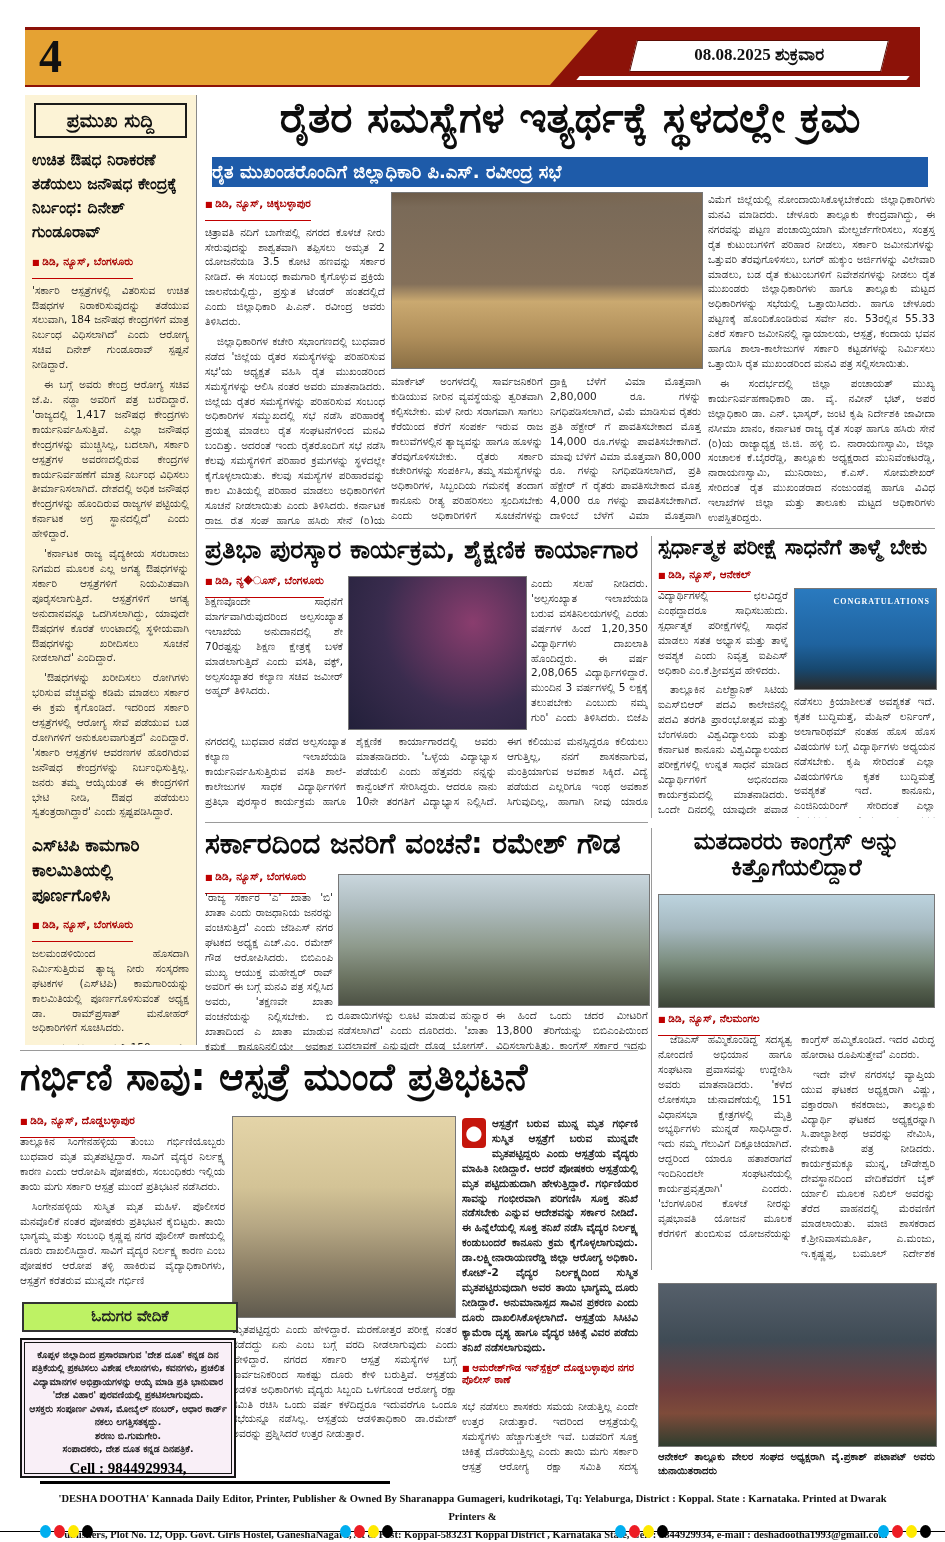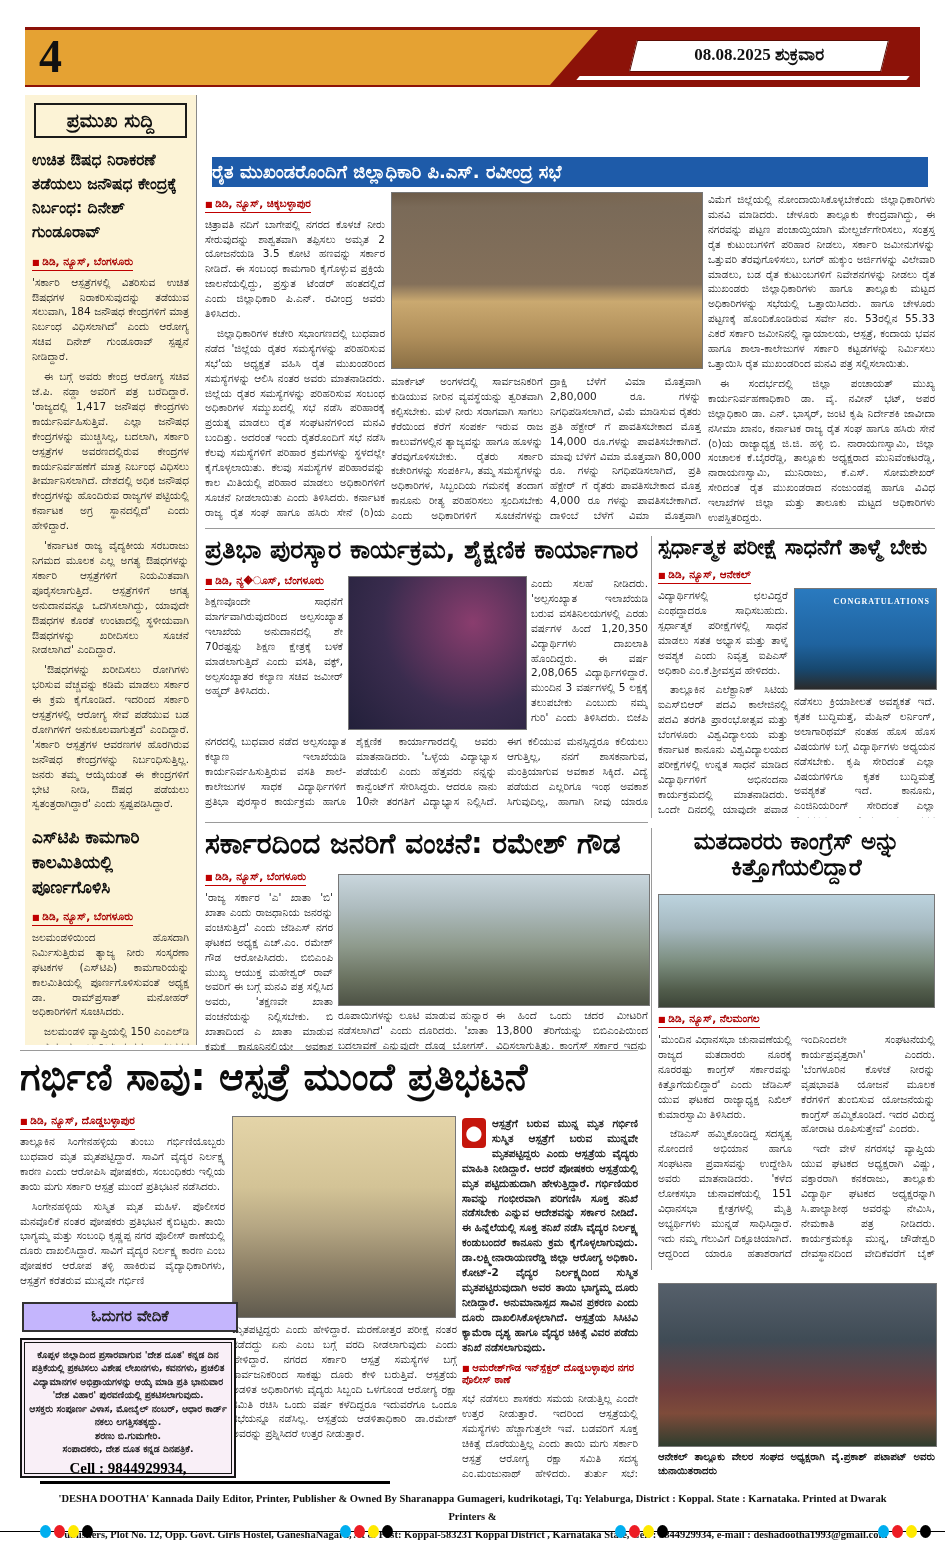--- a/index.html
+++ b/index.html
@@ -22,21 +22,21 @@
   .pagenum{left:14px;top:2px;font-family:"Liberation Serif",serif;font-weight:bold;
            font-size:46px;color:#111;line-height:56px;}
   .logo-stack{left:290px;top:2px;width:330px;text-align:center;color:#111;}
   .logo-top{font-size:7px;font-weight:bold;letter-spacing:1px;font-family:"Liberation Serif",serif;}
   .logo-main{font-size:31px;font-weight:bold;line-height:1.0;}
   .logo-tag{font-size:6px;font-weight:bold;}
 
   
   .headline{font-weight:bold;color:#0d0d0d;line-height:1.14;overflow:hidden;}
   .byline{color:#a80000;font-weight:bold;font-size:10.5px;line-height:1.2;
-          border-bottom:1px solid #c00000;padding-bottom:2px;display:inline-block;}
+          border-bottom:1px solid #c00000;padding-bottom:10px;display:inline-block;}
   .byline::before{content:"■ ";font-size:8px;color:#c00000;}
   .para{font-size:10.5px;line-height:1.42;text-align:justify;color:#1d1d1d;margin:0 0 5px 0;}
   .para.ind{text-indent:12px;}
   .txtcol{overflow:hidden;}
   .photo{border:1px solid #777;overflow:hidden;}
   .vdiv{width:1px;background:#9a9a9a;}
   .hdiv{height:1px;background:#9a9a9a;}
 
   
   .sidebar{left:25px;top:95px;width:172px;height:950px;background:#fcf3d6;
@@ -49,21 +49,21 @@
   
   .main-headline{left:205px;top:94px;width:730px;height:60px;font-size:42px;text-align:center;}
   .bluebar{left:212px;top:157px;width:716px;height:30px;background:#1e5ba9;color:#ffffff;
            font-weight:bold;font-size:18px;text-align:left;line-height:30px;overflow:hidden;}
 
   
   .dropbox{width:24px;height:30px;background:#c5160c;border-radius:4px;float:left;margin:2px 6px 2px 0;
            display:flex;align-items:center;justify-content:center;}
   .dropglyph{color:#ffffff;font-size:15px;line-height:1;}
 
-  .pinkhdr{background:#c4b5fd;border:2px solid #333;text-align:center;font-weight:bold;
+  .pinkhdr{background:#bef264;border:2px solid #333;text-align:center;font-weight:bold;
            font-size:15px;color:#222;line-height:24px;}
   .noticebox{background:#f9eff7;border:2px solid #151515;box-shadow:inset 0 0 0 2px #f9eff7,inset 0 0 0 3px #151515;
              padding:8px 7px;box-sizing:border-box;text-align:center;overflow:hidden;}
   .noticebox .nb-body{font-size:9.3px;line-height:1.45;font-weight:bold;color:#222;text-align:center;}
   .nb-cell{font-family:"Liberation Serif",serif;font-weight:bold;font-size:15px;margin-top:4px;}
   .nb-mail{font-family:"Liberation Serif",serif;font-weight:bold;font-size:9.5px;}
 
   .caption{font-size:10px;font-weight:bold;color:#111;line-height:1.35;text-align:justify;}
 
   
@@ -105,20 +105,21 @@
     <div class="para ind">ಈ ಬಗ್ಗೆ ಅವರು ಕೇಂದ್ರ ಆರೋಗ್ಯ ಸಚಿವ ಜೆ.ಪಿ. ನಡ್ಡಾ ಅವರಿಗೆ ಪತ್ರ ಬರೆದಿದ್ದಾರೆ. 'ರಾಜ್ಯದಲ್ಲಿ 1,417 ಜನೌಷಧ ಕೇಂದ್ರಗಳು ಕಾರ್ಯನಿರ್ವಹಿಸುತ್ತಿವೆ. ಎಲ್ಲಾ ಜನೌಷಧ ಕೇಂದ್ರಗಳನ್ನು ಮುಚ್ಚಿಸಿಲ್ಲ, ಬದಲಾಗಿ, ಸರ್ಕಾರಿ ಆಸ್ಪತ್ರೆಗಳ ಅವರಣದಲ್ಲಿರುವ ಕೇಂದ್ರಗಳ ಕಾರ್ಯನಿರ್ವಹಣೆಗೆ ಮಾತ್ರ ನಿರ್ಬಂಧ ವಿಧಿಸಲು ತೀರ್ಮಾನಿಸಲಾಗಿದೆ. ದೇಶದಲ್ಲಿ ಅಧಿಕ ಜನೌಷಧ ಕೇಂದ್ರಗಳನ್ನು ಹೊಂದಿರುವ ರಾಜ್ಯಗಳ ಪಟ್ಟಿಯಲ್ಲಿ ಕರ್ನಾಟಕ ಅಗ್ರ ಸ್ಥಾನದಲ್ಲಿದೆ' ಎಂದು ಹೇಳಿದ್ದಾರೆ.</div>
     <div class="para ind">'ಕರ್ನಾಟಕ ರಾಜ್ಯ ವೈದ್ಯಕೀಯ ಸರಬರಾಜು ನಿಗಮದ ಮೂಲಕ ಎಲ್ಲ ಅಗತ್ಯ ಔಷಧಗಳನ್ನು ಸರ್ಕಾರಿ ಆಸ್ಪತ್ರೆಗಳಿಗೆ ನಿಯಮಿತವಾಗಿ ಪೂರೈಸಲಾಗುತ್ತಿದೆ. ಆಸ್ಪತ್ರೆಗಳಿಗೆ ಅಗತ್ಯ ಅನುದಾನವನ್ನೂ ಒದಗಿಸಲಾಗಿದ್ದು, ಯಾವುದೇ ಔಷಧಗಳ ಕೊರತೆ ಉಂಟಾದಲ್ಲಿ ಸ್ಥಳೀಯವಾಗಿ ಔಷಧಗಳನ್ನು ಖರೀದಿಸಲು ಸೂಚನೆ ನೀಡಲಾಗಿದೆ' ಎಂದಿದ್ದಾರೆ.</div>
     <div class="para ind">'ಔಷಧಗಳನ್ನು ಖರೀದಿಸಲು ರೋಗಿಗಳು ಭರಿಸುವ ವೆಚ್ಚವನ್ನು ಕಡಿಮೆ ಮಾಡಲು ಸರ್ಕಾರ ಈ ಕ್ರಮ ಕೈಗೊಂಡಿದೆ. ಇದರಿಂದ ಸರ್ಕಾರಿ ಆಸ್ಪತ್ರೆಗಳಲ್ಲಿ ಆರೋಗ್ಯ ಸೇವೆ ಪಡೆಯುವ ಬಡ ರೋಗಿಗಳಿಗೆ ಅನುಕೂಲವಾಗುತ್ತದೆ' ಎಂದಿದ್ದಾರೆ. 'ಸರ್ಕಾರಿ ಆಸ್ಪತ್ರೆಗಳ ಆವರಣಗಳ ಹೊರಗಿರುವ ಜನೌಷಧ ಕೇಂದ್ರಗಳನ್ನು ನಿರ್ಬಂಧಿಸುತ್ತಿಲ್ಲ. ಜನರು ತಮ್ಮ ಆಯ್ಕೆಯಂತೆ ಈ ಕೇಂದ್ರಗಳಿಗೆ ಭೇಟಿ ನೀಡಿ, ಔಷಧ ಪಡೆಯಲು ಸ್ವತಂತ್ರರಾಗಿದ್ದಾರೆ' ಎಂದು ಸ್ಪಷ್ಟಪಡಿಸಿದ್ದಾರೆ.</div>
     <div class="side-h2">ಎಸ್‌ಟಿಪಿ ಕಾಮಗಾರಿ ಕಾಲಮಿತಿಯಲ್ಲಿ ಪೂರ್ಣಗೊಳಿಸಿ</div>
     <span class="byline">ಡಿಡಿ, ನ್ಯೂಸ್, ಬೆಂಗಳೂರು</span>
     <div style="height:4px"></div>
     <div class="para">ಜಲಮಂಡಳಿಯಿಂದ ಹೊಸದಾಗಿ ನಿರ್ಮಿಸುತ್ತಿರುವ ತ್ಯಾಜ್ಯ ನೀರು ಸಂಸ್ಕರಣಾ ಘಟಕಗಳ (ಎಸ್‌ಟಿಪಿ) ಕಾಮಗಾರಿಯನ್ನು ಕಾಲಮಿತಿಯಲ್ಲಿ ಪೂರ್ಣಗೊಳಿಸುವಂತೆ ಅಧ್ಯಕ್ಷ ಡಾ. ರಾಮ್‌ಪ್ರಸಾತ್ ಮನೋಹರ್ ಅಧಿಕಾರಿಗಳಿಗೆ ಸೂಚಿಸಿದರು.</div>
     <div class="para ind">ಜಲಮಂಡಳಿ ವ್ಯಾಪ್ತಿಯಲ್ಲಿ 150 ಎಂಎಲ್‌ಡಿ ಸಾಮರ್ಥ್ಯದ ತ್ಯಾಜ್ಯ ನೀರು ಸಂಸ್ಕರಣಾ ಘಟಕಗಳ (ಎಸ್‌ಟಿಪಿ)ಗೆ ಭೇಟಿ ನೀಡಿ ಕಾಮಗಾರಿ ಪರಿಶೀಲನೆ ನಡೆಸಿದ ಅವರು, ಕಾಮಗಾರಿಯನ್ನು ತ್ವರಿತಗತಿಯಲ್ಲಿ ಪೂರ್ಣಗೊಳಿಸುವಂತೆ ಸೂಚನೆ ನೀಡಿದರು. ಅಮೃತ್ ಯೋಜನೆಯಡಿ 2026ರ ವೇಳೆಗೆ ಕಾಮಗಾರಿ ಪೂರ್ಣಗೊಳಿಸಬೇಕಿದೆ ಎಂದರು. ಇದೇ ವೇಳೆ ಜಲ ಮಂಡಳಿ ಸಿಬ್ಬಂದಿ 350 ಗಿಡಗಳನ್ನು ನೆಟ್ಟರು.</div>
   </div>
 
+  <div class="abs headline main-headline">ರೈತರ ಸಮಸ್ಯೆಗಳ ಇತ್ಯರ್ಥಕ್ಕೆ ಸ್ಥಳದಲ್ಲೇ ಕ್ರಮ</div>
   <div class="abs bluebar">ರೈತ ಮುಖಂಡರೊಂದಿಗೆ ಜಿಲ್ಲಾಧಿಕಾರಿ ಪಿ.ಎಸ್. ರವೀಂದ್ರ ಸಭೆ</div>
 
   <div class="abs" style="left:205px;top:192px;width:730px;height:332px;">
     <div class="abs txtcol" style="left:0;top:0;width:180px;height:332px;">
       <span class="byline">ಡಿಡಿ, ನ್ಯೂಸ್, ಚಿಕ್ಕಬಳ್ಳಾಪುರ</span>
       <div style="height:4px"></div>
       <div class="para">ಚಿತ್ರಾವತಿ ನದಿಗೆ ಬಾಗೇಪಲ್ಲಿ ನಗರದ ಕೊಳಚೆ ನೀರು ಸೇರುವುದನ್ನು ಶಾಶ್ವತವಾಗಿ ತಪ್ಪಿಸಲು ಅಮೃತ 2 ಯೋಜನೆಯಡಿ 3.5 ಕೋಟಿ ಹಣವನ್ನು ಸರ್ಕಾರ ನೀಡಿದೆ. ಈ ಸಂಬಂಧ ಕಾಮಗಾರಿ ಕೈಗೊಳ್ಳುವ ಪ್ರಕ್ರಿಯೆ ಜಾಲನೆಯಲ್ಲಿದ್ದು, ಪ್ರಸ್ತುತ ಟೆಂಡರ್ ಹಂತದಲ್ಲಿದೆ ಎಂದು ಜಿಲ್ಲಾಧಿಕಾರಿ ಪಿ.ಎನ್. ರವೀಂದ್ರ ಅವರು ತಿಳಿಸಿದರು.</div>
       <div class="para ind">ಜಿಲ್ಲಾಧಿಕಾರಿಗಳ ಕಚೇರಿ ಸಭಾಂಗಣದಲ್ಲಿ ಬುಧವಾರ ನಡೆದ 'ಜಿಲ್ಲೆಯ ರೈತರ ಸಮಸ್ಯೆಗಳನ್ನು ಪರಿಹರಿಸುವ ಸಭೆ'ಯ ಅಧ್ಯಕ್ಷತೆ ವಹಿಸಿ ರೈತ ಮುಖಂಡರಿಂದ ಸಮಸ್ಯೆಗಳನ್ನು ಆಲಿಸಿ ನಂತರ ಅವರು ಮಾತನಾಡಿದರು. ಜಿಲ್ಲೆಯ ರೈತರ ಸಮಸ್ಯೆಗಳನ್ನು ಪರಿಹರಿಸುವ ಸಂಬಂಧ ಅಧಿಕಾರಿಗಳ ಸಮ್ಮುಖದಲ್ಲಿ ಸಭೆ ನಡೆಸಿ ಪರಿಹಾರಕ್ಕೆ ಪ್ರಯತ್ನ ಮಾಡಲು ರೈತ ಸಂಘಟನೆಗಳಿಂದ ಮನವಿ ಬಂದಿತ್ತು. ಅದರಂತೆ ಇಂದು ರೈತರೊಂದಿಗೆ ಸಭೆ ನಡೆಸಿ ಕೆಲವು ಸಮಸ್ಯೆಗಳಿಗೆ ಪರಿಹಾರ ಕ್ರಮಗಳನ್ನು ಸ್ಥಳದಲ್ಲೇ ಕೈಗೊಳ್ಳಲಾಯಿತು. ಕೆಲವು ಸಮಸ್ಯೆಗಳ ಪರಿಹಾರವನ್ನು ಕಾಲ ಮಿತಿಯಲ್ಲಿ ಪರಿಹಾರ ಮಾಡಲು ಅಧಿಕಾರಿಗಳಿಗೆ ಸೂಚನೆ ನೀಡಲಾಯಿತು ಎಂದು ತಿಳಿಸಿದರು. ಕರ್ನಾಟಕ ರಾಜ್ಯ ರೈತ ಸಂಘ ಹಾಗೂ ಹಸಿರು ಸೇನೆ (ರಿ)ಯ ರಾಜ್ಯಾಧ್ಯಕ್ಷರು ಚಿತ್ರಾವತಿ ನದಿಗೆ ಕೊಳಚೆ ನೀರು ಸೇರ್ಪಡೆಯನ್ನು ತಪ್ಪಿಸಲು ಸಭೆಯ ಗಮನ ಸೆಳೆದರು.</div>
     </div>
     <div class="abs photo" style="left:186px;top:0;width:310px;height:175px;
@@ -190,21 +191,20 @@
   </div>
 
   <div class="abs vdiv" style="left:651px;top:828px;height:442px;"></div>
 
   <div class="abs" style="left:658px;top:828px;width:277px;height:442px;">
     <div class="headline" style="font-size:23px;height:60px;text-align:center;">ಮತದಾರರು ಕಾಂಗ್ರೆಸ್ ಅನ್ನು ಕಿತ್ತೊಗೆಯಲಿದ್ದಾರೆ</div>
     <div class="abs photo" style="left:0;top:66px;width:275px;height:112px;
          background:linear-gradient(to bottom,#bcd3de 0%,#a5b8bf 30%,#7b8d7e 60%,#515c4b 85%,#3c4538 100%);"></div>
     <span class="abs byline" style="left:0;top:184px;">ಡಿಡಿ, ನ್ಯೂಸ್, ನೆಲಮಂಗಲ</span>
     <div class="abs txtcol" style="left:0;top:204px;width:277px;height:238px;column-count:2;column-gap:9px;">
-      <div class="para">'ಮುಂದಿನ ವಿಧಾನಸಭಾ ಚುನಾವಣೆಯಲ್ಲಿ ರಾಜ್ಯದ ಮತದಾರರು ನೂರಕ್ಕೆ ನೂರರಷ್ಟು ಕಾಂಗ್ರೆಸ್ ಸರ್ಕಾರವನ್ನು ಕಿತ್ತೊಗೆಯಲಿದ್ದಾರೆ' ಎಂದು ಜೆಡಿಎಸ್ ಯುವ ಘಟಕದ ರಾಜ್ಯಾಧ್ಯಕ್ಷ ನಿಖಿಲ್ ಕುಮಾರಸ್ವಾಮಿ ತಿಳಿಸಿದರು.</div>
       <div class="para ind">ಜೆಡಿಎಸ್ ಹಮ್ಮಿಕೊಂಡಿದ್ದ ಸದಸ್ಯತ್ವ ನೋಂದಣಿ ಅಭಿಯಾನ ಹಾಗೂ ಸಂಘಟನಾ ಪ್ರವಾಸವನ್ನು ಉದ್ದೇಶಿಸಿ ಅವರು ಮಾತನಾಡಿದರು. 'ಕಳೆದ ಲೋಕಸಭಾ ಚುನಾವಣೆಯಲ್ಲಿ 151 ವಿಧಾನಸಭಾ ಕ್ಷೇತ್ರಗಳಲ್ಲಿ ಮೈತ್ರಿ ಅಭ್ಯರ್ಥಿಗಳು ಮುನ್ನಡೆ ಸಾಧಿಸಿದ್ದಾರೆ. ಇದು ನಮ್ಮ ಗೆಲುವಿಗೆ ದಿಕ್ಸೂಚಿಯಾಗಿದೆ. ಆದ್ದರಿಂದ ಯಾರೂ ಹತಾಶರಾಗದೆ ಇಂದಿನಿಂದಲೇ ಸಂಘಟನೆಯಲ್ಲಿ ಕಾರ್ಯಪ್ರವೃತ್ತರಾಗಿ' ಎಂದರು. 'ಬೆಂಗಳೂರಿನ ಕೊಳಚೆ ನೀರನ್ನು ವೃಷಭಾವತಿ ಯೋಜನೆ ಮೂಲಕ ಕೆರೆಗಳಿಗೆ ತುಂಬಿಸುವ ಯೋಜನೆಯನ್ನು ಕಾಂಗ್ರೆಸ್ ಹಮ್ಮಿಕೊಂಡಿದೆ. ಇದರ ವಿರುದ್ಧ ಹೋರಾಟ ರೂಪಿಸುತ್ತೇವೆ' ಎಂದರು.</div>
       <div class="para ind">ಇದೇ ವೇಳೆ ನಗರಸಭೆ ವ್ಯಾಪ್ತಿಯ ಯುವ ಘಟಕದ ಅಧ್ಯಕ್ಷರಾಗಿ ವಿಷ್ಣು, ವಕ್ತಾರರಾಗಿ ಕನಕರಾಜು, ತಾಲ್ಲೂಕು ವಿದ್ಯಾರ್ಥಿ ಘಟಕದ ಅಧ್ಯಕ್ಷರನ್ನಾಗಿ ಸಿ.ಪಾಲ್ಯಾಶೀಥ ಅವರನ್ನು ನೇಮಿಸಿ, ನೇಮಕಾತಿ ಪತ್ರ ನೀಡಿದರು. ಕಾರ್ಯಕ್ರಮಕ್ಕೂ ಮುನ್ನ, ಚೌಡೇಶ್ವರಿ ದೇವಸ್ಥಾನದಿಂದ ವೇದಿಕೆವರೆಗೆ ಬೈಕ್ ರ್ಯಾಲಿ ಮೂಲಕ ನಿಖಿಲ್ ಅವರನ್ನು ತೆರೆದ ವಾಹನದಲ್ಲಿ ಮೆರವಣಿಗೆ ಮಾಡಲಾಯಿತು. ಮಾಜಿ ಶಾಸಕರಾದ ಕೆ.ಶ್ರೀನಿವಾಸಮೂರ್ತಿ, ಎ.ಮಂಜು, ಇ.ಕೃಷ್ಣಪ್ಪ, ಬಮೂಲ್ ನಿರ್ದೇಶಕ ಭವಾನಿ ಶಂಕರ್ ಬೈರೇಗೌಡ, ಜೆಡಿಎಸ್ ತಾಲ್ಲೂಕು ಅಧ್ಯಕ್ಷ ಟಿ.ಶಿವಮ್ರಾಯಪ್ಪ, ನಗರಸಭೆ ಸದಸ್ಯ ಆಂಜನಮೂರ್ತಿ ಪಾವಗೈ, ಮುಖಂಡಾದ ಎಸ್.ಎಂಟಿ ಪ್ರಕಾಶ್, ಎಸ್.ಮಂಜುನಾಥ್, ಸುರೇಂದ್ರ ಇದ್ದರು.</div>
     </div>
   </div>
 
   <div class="abs hdiv" style="left:20px;top:1050px;width:618px;"></div>
 
   <div class="abs" style="left:20px;top:1056px;width:618px;height:424px;">
     <div class="headline" style="font-size:38px;height:52px;">ಗರ್ಭಿಣಿ ಸಾವು: ಆಸ್ಪತ್ರೆ ಮುಂದೆ ಪ್ರತಿಭಟನೆ</div>
     <span class="abs byline" style="left:0;top:58px;">ಡಿಡಿ, ನ್ಯೂಸ್, ದೊಡ್ಡಬಳ್ಳಾಪುರ</span>

